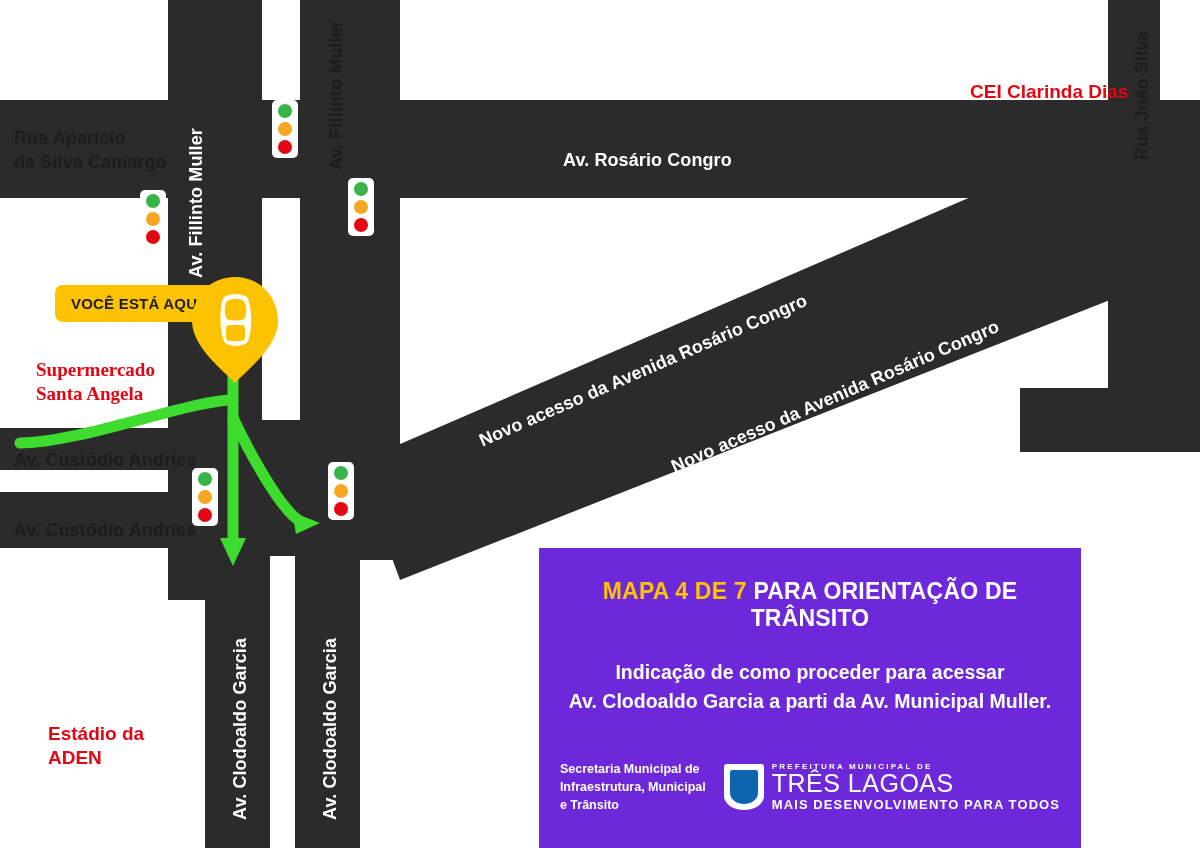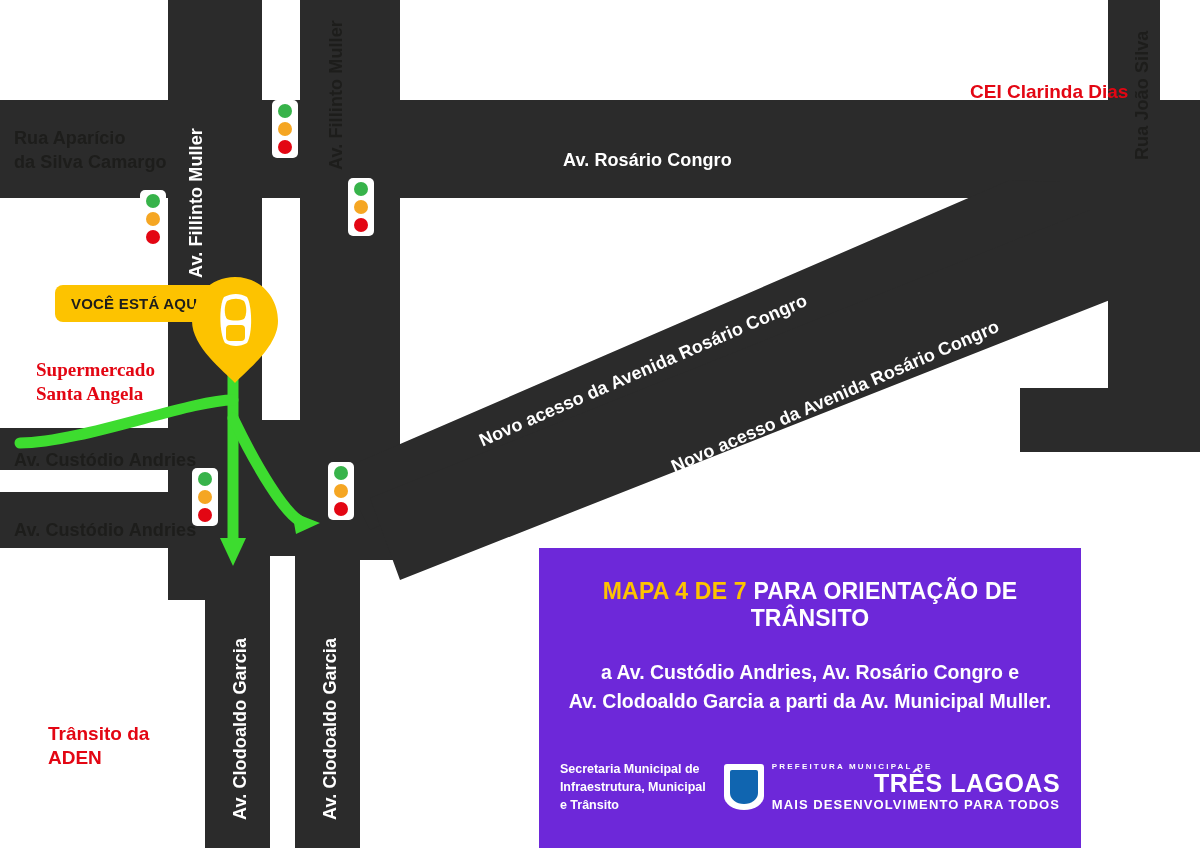--- a/index.html
+++ b/index.html
@@ -155,24 +155,23 @@
   }
   .brand-text { text-align: left; line-height: 1; }
   .brand-pref {
     font-size: 8px;
     font-weight: 700;
     letter-spacing: 2.2px;
     color: #ffffff;
   }
   .brand-name {
     font-size: 25px;
-    font-weight: 700;
+    font-weight: 400;
     letter-spacing: 0.5px;
     color: #ffffff;
-    text-align: right;
   }
   .brand-slogan {
     font-size: 13px;
     font-weight: 700;
     letter-spacing: 1.1px;
     color: #ffffff;
     margin-top: 2px;
   }
 </style>
 </head>
@@ -256,21 +255,21 @@
   <div class="road-label white rot90" style="left:320px; top:820px;">Av. Clodoaldo Garcia</div>
 
   <div class="poi-label" style="left:970px; top:80px;">CEI Clarinda Dias</div>
 
   <div class="poi-label" style="left:36px; top:358px;font-family:Liberation Serif, serif;">
     <div>Supermercado</div>
     <div>Santa Angela</div>
   </div>
 
   <div class="poi-label" style="left:48px; top:722px;">
-    <div>Trânsito da</div>
+    <div>Estádio da</div>
     <div>ADEN</div>
   </div>
 
   <div class="here-wrap">
     <div class="here-badge">VOCÊ ESTÁ AQUI</div>
     <svg width="120" height="110" style="position:absolute; left:135px; top:0;" viewBox="0 0 120 110">
       <path d="M45 2 C20 2 2 22 2 46 C2 72 34 96 45 108 C56 96 88 72 88 46 C88 22 70 2 45 2 Z" fill="#fdc300"></path>
       <g fill="#ffffff">
         <path d="M34 22 C42 18 50 18 57 22 C62 30 63 58 57 68 C50 72 42 72 35 68 C29 58 29 30 34 22 Z"></path>
       </g>
@@ -307,21 +306,21 @@
     <span class="bulb g"></span>
     <span class="bulb y"></span>
     <span class="bulb r"></span>
   </div>
 
   <div class="info-panel">
     <div class="info-title">
       <span class="hl">MAPA 4 DE 7</span><span> PARA ORIENTAÇÃO DE TRÂNSITO</span>
     </div>
     <div class="info-body">
-      <div>a Av. Custódio Andries, Av. Rosário Congro e</div>
+      <div>Indicação de como proceder para acessar</div>
       <div>Av. Clodoaldo Garcia a parti da Av. Municipal Muller.</div>
     </div>
 
     <div class="info-footer">
       <div class="sec-text">
         <div>Secretaria Municipal de</div>
         <div>Infraestrutura, Municipal</div>
         <div>e Trânsito</div>
       </div>
       <div class="brand">

